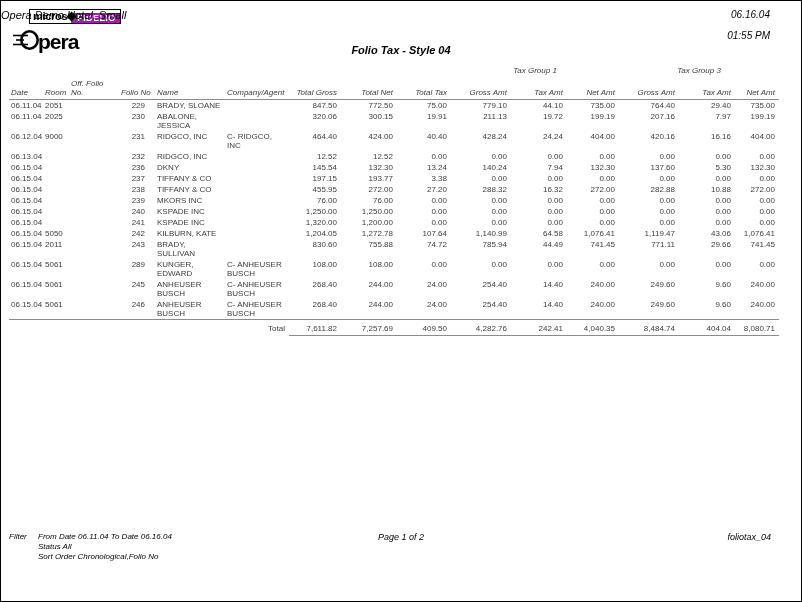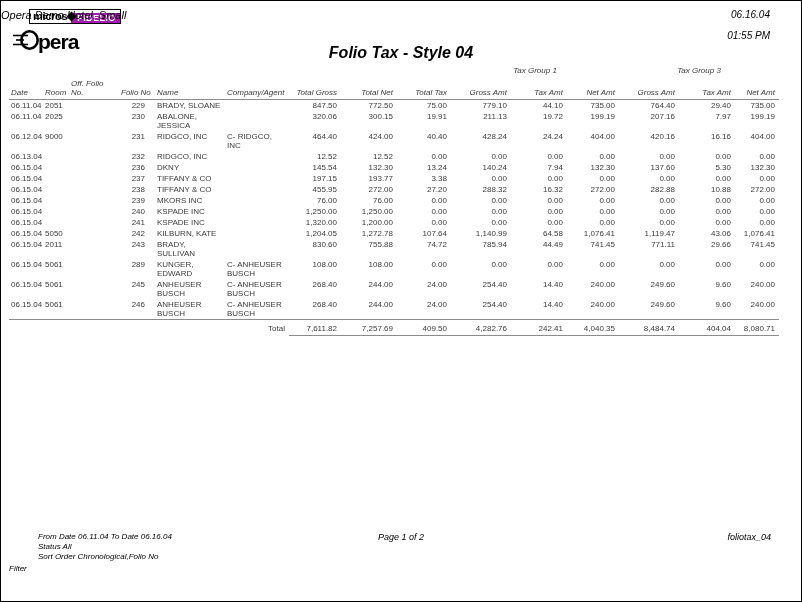--- a/index.html
+++ b/index.html
@@ -21,40 +21,40 @@
     height: 15px;
   }
   .mf-micros { font-weight: bold; font-size: 11px; line-height: 13px; padding: 0 2px 0 3px; letter-spacing: -0.3px; }
   .mf-diamond { width: 7px; height: 7px; background: #000; transform: rotate(45deg); align-self: center; margin: 0 -4px 0 -1px; position: relative; z-index: 2; }
   .mf-fidelio { background: #a21caf; color: #fff; font-weight: bold; font-size: 9px; display: flex; align-items: center; padding: 0 4px 0 6px; letter-spacing: 0.4px; }
   .logo-opera { position: absolute; left: 12px; top: 27px; display: flex; align-items: center; }
   .logo-opera .opera-text { font-weight: bold; font-size: 21px; letter-spacing: -1px; margin-left: -3px; }
   .hotel-name { position: absolute; top: 8px; left: 0; width: 100%; text-align: left; font-style: italic; font-size: 11px; }
   .report-date { position: absolute; top: 8px; right: 31px; font-style: italic; font-size: 10px; text-align: right; }
   .report-time { position: absolute; top: 29px; right: 31px; font-style: italic; font-size: 10px; }
-  .report-title { position: absolute; top: 43px; left: 0; width: 100%; text-align: center; font-style: italic; font-weight: bold; font-size: 16px; }
+  .report-title { position: absolute; top: 43px; left: 0; width: 100%; text-align: center; font-style: italic; font-weight: bold; font-size: 11px; }
   
   table.report {
     position: absolute; left: 8px; top: 62px;
     width: 770px;
     border-collapse: collapse; table-layout: fixed;
     font-size: 8px; color: #3b3b3b;
   }
   table.report th { font-weight: normal; color: #3b3b3b; font-style: italic; }
   .grouphead th { font-size: 8px; text-align: center; padding: 2px 0 1px; height: 13px; vertical-align: bottom; }
   .colhead th { padding: 3px 4px 2px 2px; border-bottom: 1px solid #8c8c8c; text-align: left; vertical-align: bottom; }
   .colhead th.num { text-align: right; }
   td { padding: 1px 4px 1px 2px; vertical-align: top; line-height: 9px; }
   td.num { text-align: right; }
   td.folio { text-align: right; padding-right: 10px; }
   tfoot td { border-top: 1px solid #8c8c8c; padding-top: 4px; padding-bottom: 2px; }
   tfoot td.num { border-bottom: 1px solid #8c8c8c; }
   tfoot td.total-label { text-align: right; }
   
-  .footer-filter-label { position: absolute; left: 8px; top: 531px; font-style: italic; font-size: 8px; margin-top: 32px; }
+  .footer-filter-label { position: absolute; left: 8px; top: 531px; font-style: italic; font-size: 8px; }
   .footer-filter-lines { position: absolute; left: 37px; top: 531px; font-style: italic; font-size: 8px; line-height: 10px; }
   .footer-page { position: absolute; top: 531px; left: 0; width: 100%; text-align: center; font-style: italic; font-size: 9px; }
   .footer-reportid { position: absolute; top: 531px; right: 30px; font-style: italic; font-size: 9px; }
 </style>
 </head>
 <body>
 
 <div class="page">
 
   <div class="logo-mf">

